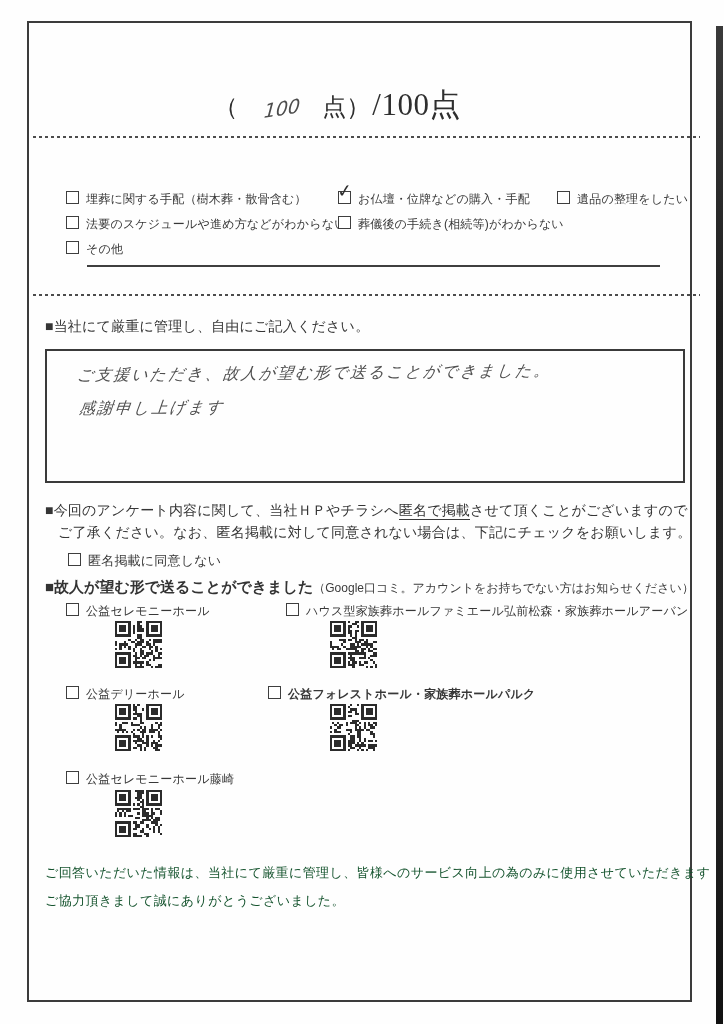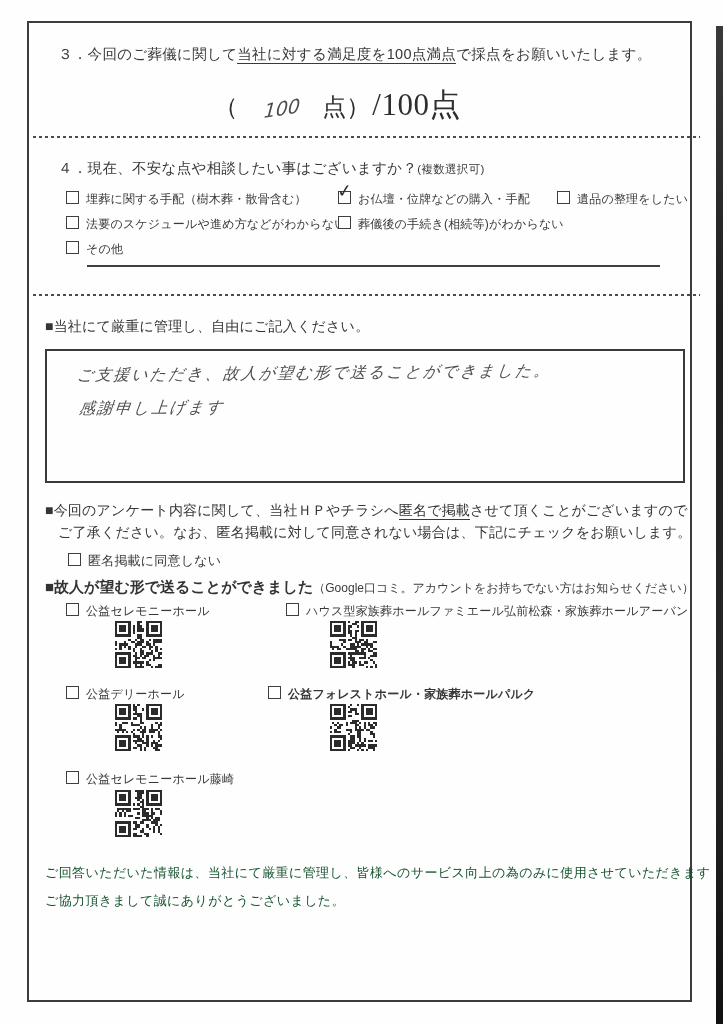--- a/index.html
+++ b/index.html
@@ -70,32 +70,30 @@
 </style>
 </head>
 <body>
 
 <div class="scan-page">
 
   <div class="scanner-strip"></div>
 
   <div class="form-border"></div>
 
-  <div class="abs q-header" style="left:58px;top:45px;"><span>３．</span><span>今回のご葬儀に関して</span><span class="u">当社に対する満足度を100点満点</span><span>で採点をお願いいたします。</span></div>
 
   <div class="abs score-line" style="left:214px;top:84px;">
     <span class="score-paren">（</span>
     <span class="hand-score">100</span>
     <span class="score-paren">点）</span>
     <span class="score-denom">/100点</span>
   </div>
 
   <div class="abs dash" style="left:33px;top:136px;width:667px;"></div>
 
-  <div class="abs q-header" style="left:58px;top:159px;"><span>４．</span><span>現在、不安な点や相談したい事はございますか？</span><span class="q-note">(複数選択可)</span></div>
 
   <div class="abs opt" style="left:66px;top:191px;">
     <span class="checkbox"></span><span>埋葬に関する手配（樹木葬・散骨含む）</span>
   </div>
   <div class="abs opt" style="left:338px;top:191px;">
     <span class="checkbox checked"><span class="tick">✓</span></span><span>お仏壇・位牌などの購入・手配</span>
   </div>
   <div class="abs opt" style="left:557px;top:191px;">
     <span class="checkbox"></span><span>遺品の整理をしたい</span>
   </div>

